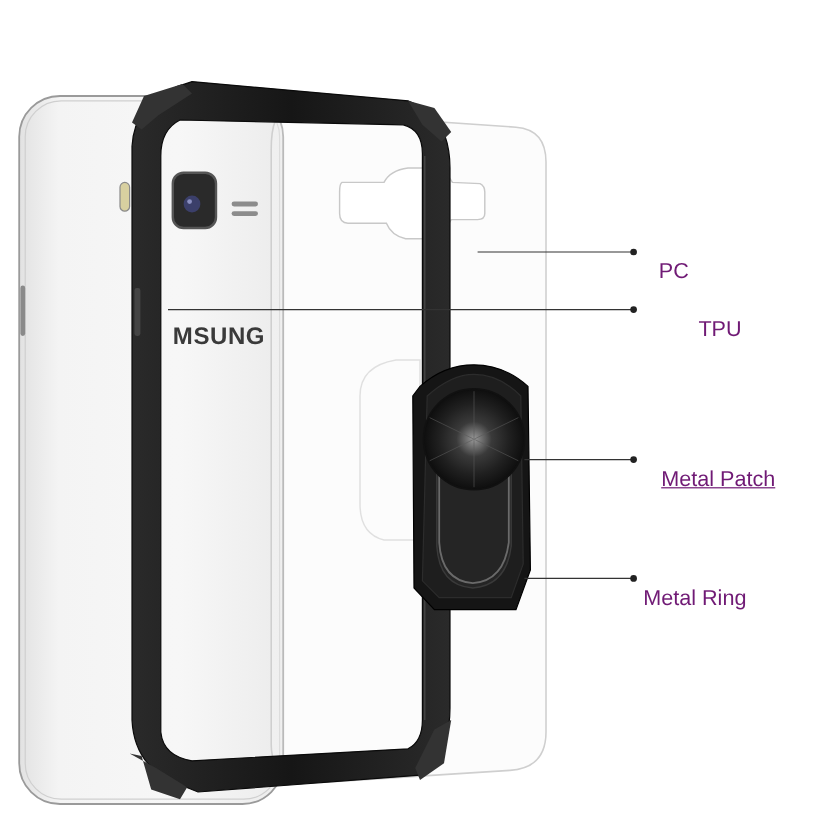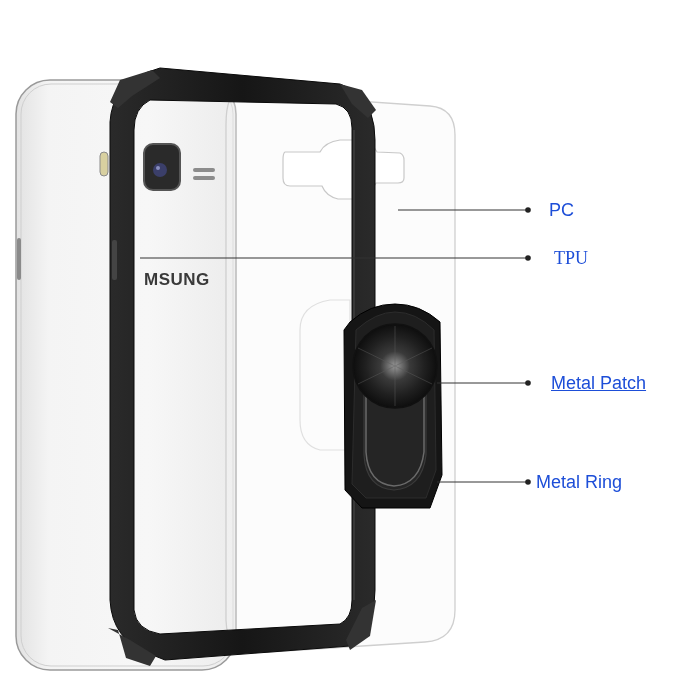--- a/index.html
+++ b/index.html
@@ -7,30 +7,31 @@
       width: 700px; height: 700px; overflow: hidden;
       background: #ffffff;
       font-family: "Liberation Sans", sans-serif;
       position: relative;
     }
     .stage { position: absolute; left: 0; top: 0; width: 700px; height: 700px; }
     .label {
       position: absolute;
       font-family: "Liberation Sans", sans-serif;
       font-size: 18px;
-      color: #1d4ed8;
+      color: #701a75;
       white-space: nowrap;
       line-height: 1;
+      margin-top: 16px;
     }
     .samsung {
       position: absolute;
       left: 144px; top: 271px;
       font-family: "Liberation Sans", sans-serif;
       font-weight: bold;
-      font-size: 17px;
+      font-size: 20px;
       letter-spacing: 0.5px;
       color: #3a3a3a;
       line-height: 1;
     }
   </style>
 </head>
 <body>
 
 <div class="stage">
   <svg width="700" height="700" viewBox="0 0 700 700">
@@ -125,16 +126,16 @@
       <circle cx="528" cy="383" r="2.8" fill="#222"></circle>
 
       <line x1="437" y1="482" x2="528" y2="482" stroke="#333" stroke-width="1"></line>
       <circle cx="528" cy="482" r="2.8" fill="#222"></circle>
     </g>
   </svg>
 
   <div class="samsung">MSUNG</div>
 
   <div class="label" style="left:549px; top:201px;">PC</div>
-  <div class="label" style="left:554px; top:249px;font-family:Liberation Serif, serif;">TPU</div>
+  <div class="label" style="left:582px; top:249px;">TPU</div>
   <div class="label" style="left:551px; top:374px;text-decoration:underline;">Metal Patch</div>
   <div class="label" style="left:536px; top:473px;">Metal Ring</div>
 </div>
 
 </body></html>

